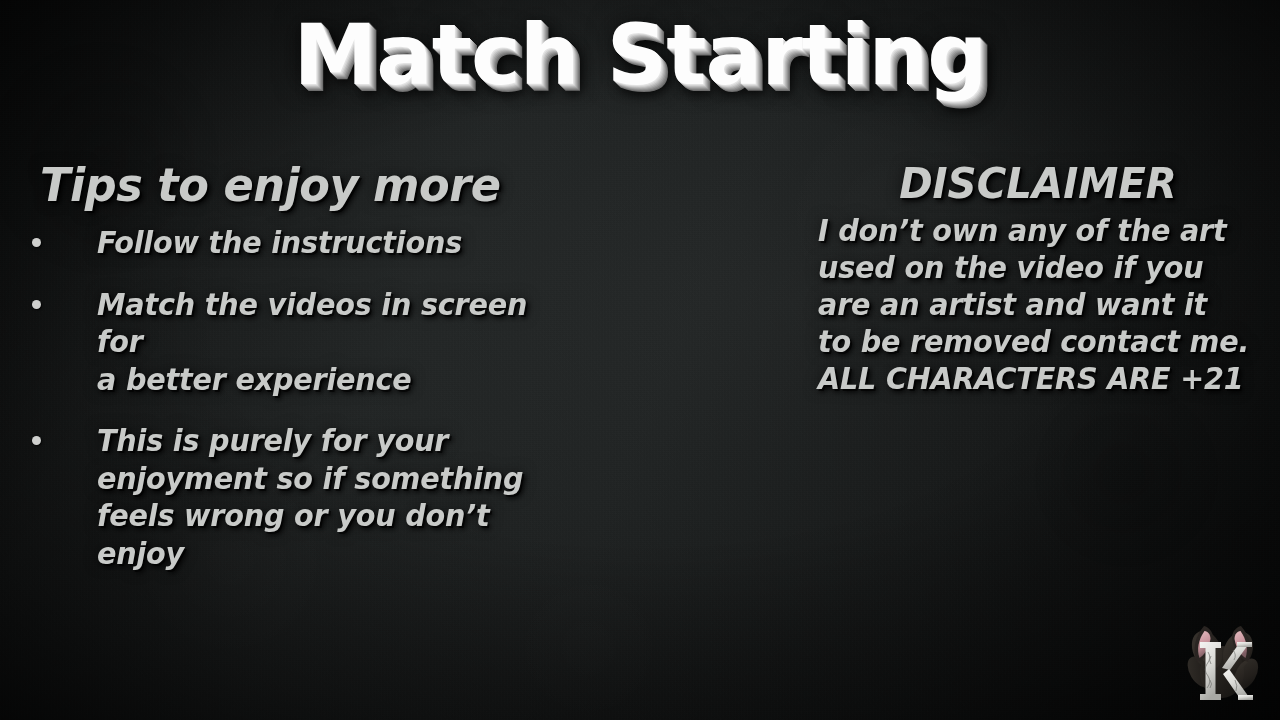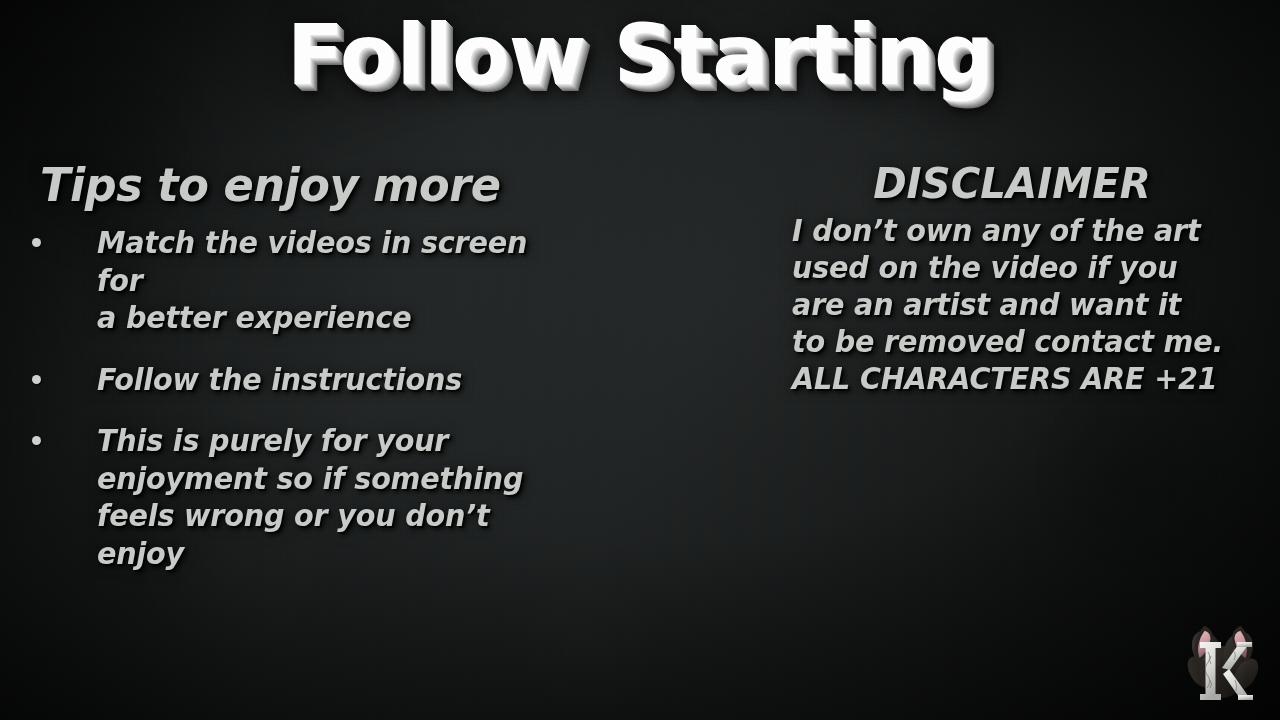--- a/index.html
+++ b/index.html
@@ -136,21 +136,21 @@
     font-size:30px;
     line-height:37.5px;
     letter-spacing:-0.2px;
     transform:scaleX(0.955);
     transform-origin:left top;
   }
 
   
   #right-col {
     position:absolute;
-    left:792px; top:156px;
+    left:818px; top:156px;
     width:440px;
   }
   #disclaimer-heading {
     font-size:42px;
     line-height:56px;
     text-align:center;
     letter-spacing:0px;
     transform:scaleX(0.96);
     white-space:nowrap;
   }
@@ -178,37 +178,37 @@
 <body>
 
 <div id="slide">
 
   <div class="layer bg-base"></div>
   <div class="layer bg-sheen"></div>
   <div class="layer bg-blotch"></div>
   <div class="layer bg-noise"></div>
   <div class="layer bg-vignette"></div>
 
-  <div id="title">Follow Starting</div>
+  <div id="title">Match Starting</div>
 
   <div id="left-col">
 
     <div id="tips-heading" class="hdg">Tips to enjoy more</div>
 
     <ul id="tips-list">
+
+      <li class="bullet-item">
+        <span class="bullet-dot"></span>
+        <span class="bullet-text">Follow the instructions</span>
+      </li>
 
       <li class="bullet-item">
         <span class="bullet-dot"></span>
         <span class="bullet-text">Match the videos in screen for</span>
         <span class="bullet-text">a better experience</span>
-      </li>
-
-      <li class="bullet-item">
-        <span class="bullet-dot"></span>
-        <span class="bullet-text">Follow the instructions</span>
       </li>
 
 
       <li class="bullet-item">
         <span class="bullet-dot"></span>
         <span class="bullet-text">This is purely for your</span>
         <span class="bullet-text">enjoyment so if something</span>
         <span class="bullet-text">feels wrong or you don’t enjoy</span>
 
       </li>

